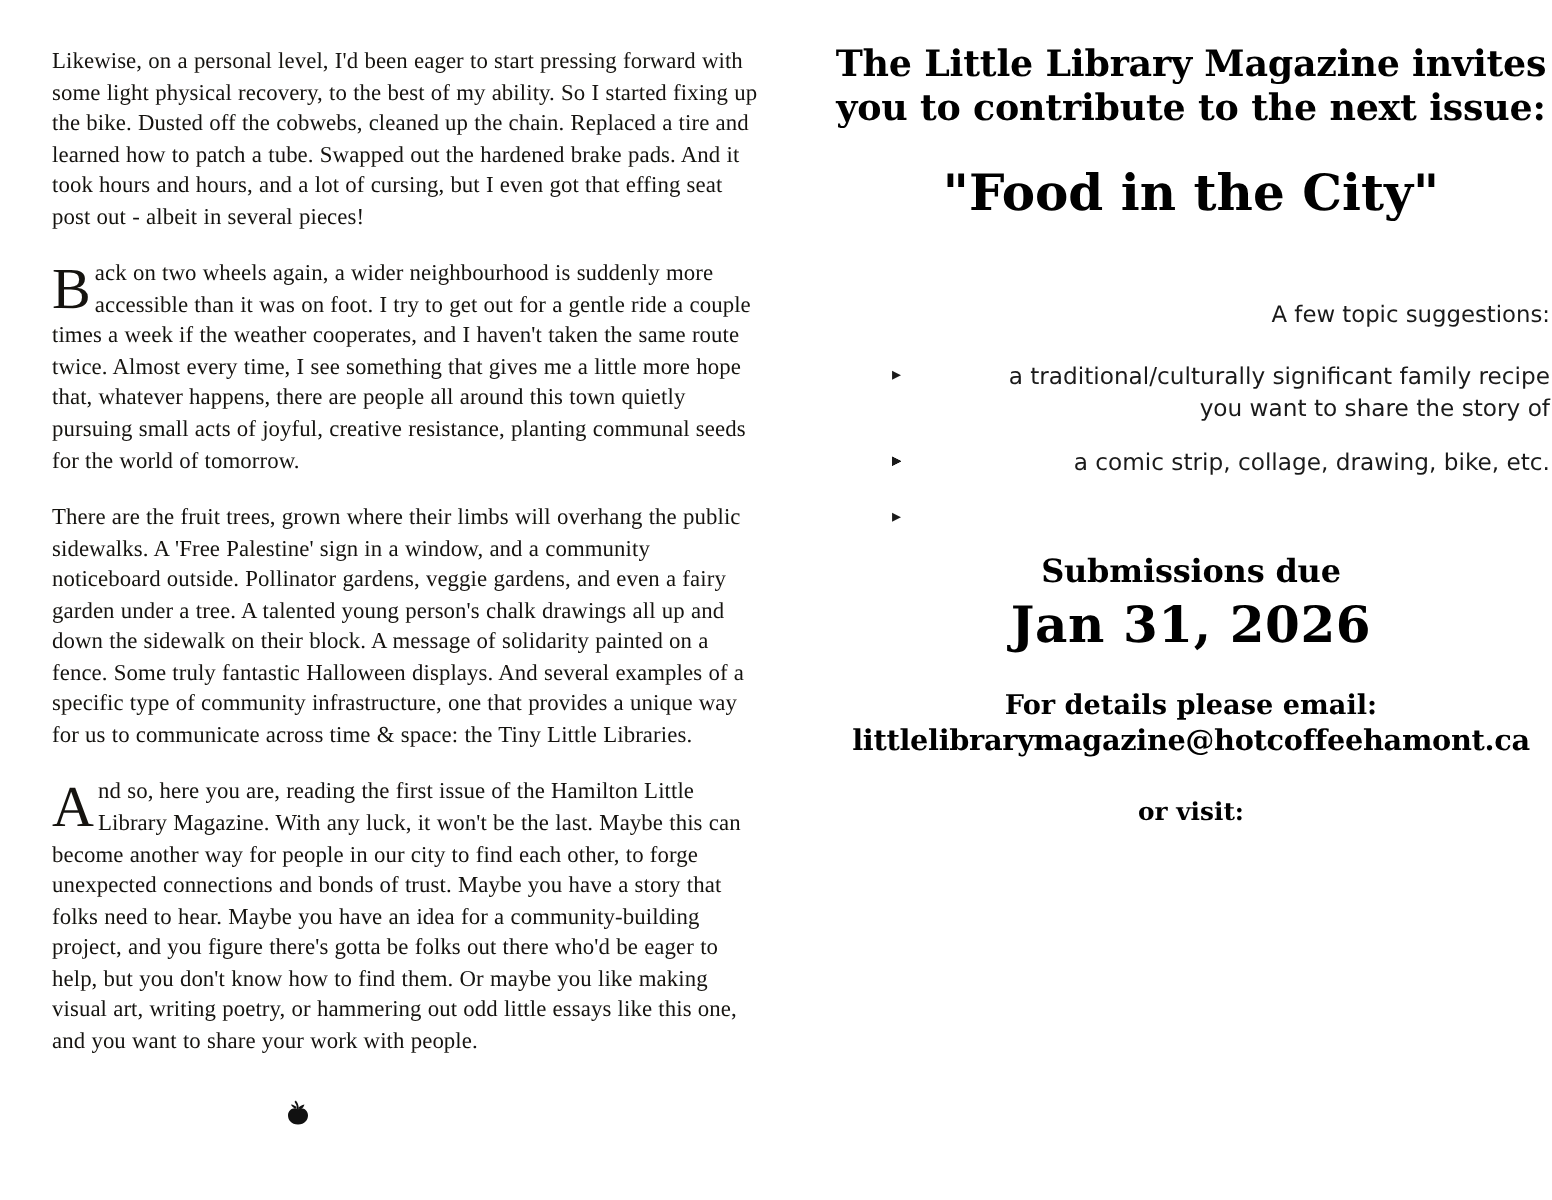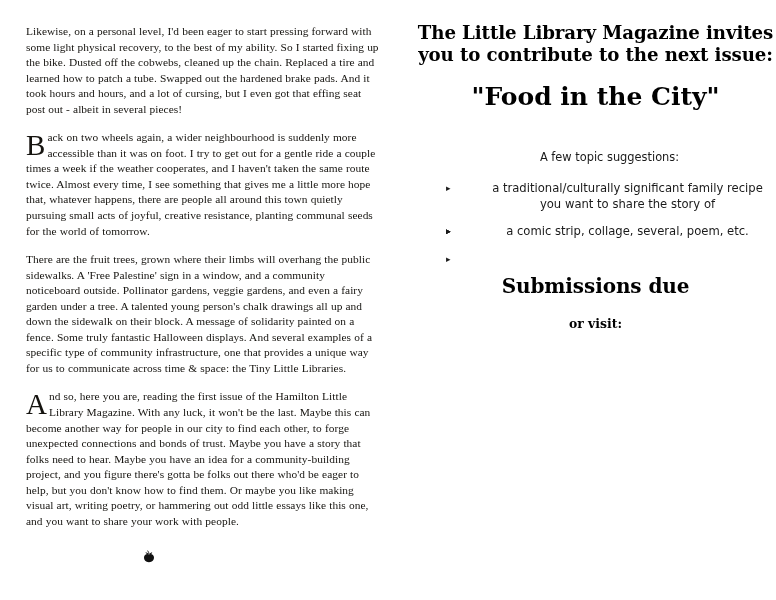--- a/index.html
+++ b/index.html
@@ -85,21 +85,21 @@
     font-family: "DejaVu Serif", "Liberation Serif", serif;
     font-weight: bold;
     font-size: 25px;
     line-height: 30px;
     color: #000;
     margin: 16px 0 0 0;
     letter-spacing: 0px;
   }
 
   .topics-block {
-    text-align: center;
+    text-align: right;
     margin: 38px 0 0 28px;
     font-family: "DejaVu Sans", "Liberation Sans", sans-serif;
   }
 
   .topics-intro {
     font-size: 11.4px;
     line-height: 15px;
     color: #1a1a1a;
     margin: 0 0 16px 0;
   }
@@ -135,21 +135,21 @@
   }
 
   .due-block {
     margin-top: 34px;
     font-family: "DejaVu Serif", "Liberation Serif", serif;
     font-weight: bold;
     color: #000;
   }
 
   .due-label {
-    font-size: 20px;
+    font-size: 16px;
     line-height: 24px;
     letter-spacing: -0.1px;
   }
 
   .due-date {
     font-size: 25px;
     line-height: 28px;
     letter-spacing: 0.3px;
     margin-top: 1px;
   }
@@ -232,32 +232,37 @@
           <span class="bullet-marker">▸</span>
         </li>
         <li>
           <span class="bullet-marker">▸</span>
         </li>
         <li>
           <span class="bullet-marker">▸</span>
         </li>
         <li>
           <span class="bullet-marker">▸</span>
-          <span class="topic-text">a comic strip, collage, several, poem, etc.</span>
+          <span class="topic-text">a comic strip, collage, drawing, bike, etc.</span>
         </li>
         <li>
           <span class="bullet-marker">▸</span>
         </li>
       </ul>
     </div>
 
     <div class="due-block">
       <div class="due-label">Submissions due</div>
-    </div>
-
+      <div class="due-date">Jan 31, 2026</div>
+    </div>
+
+    <div class="contact-block">
+      <div class="contact-lead">For details please email:</div>
+      <div class="contact-email">littlelibrarymagazine@hotcoffeehamont.ca</div>
+    </div>
 
     <div class="visit-block">
       <div class="visit-lead">or visit:</div>
 
     </div>
 
   </div>
 </div>
 
 </body></html>

